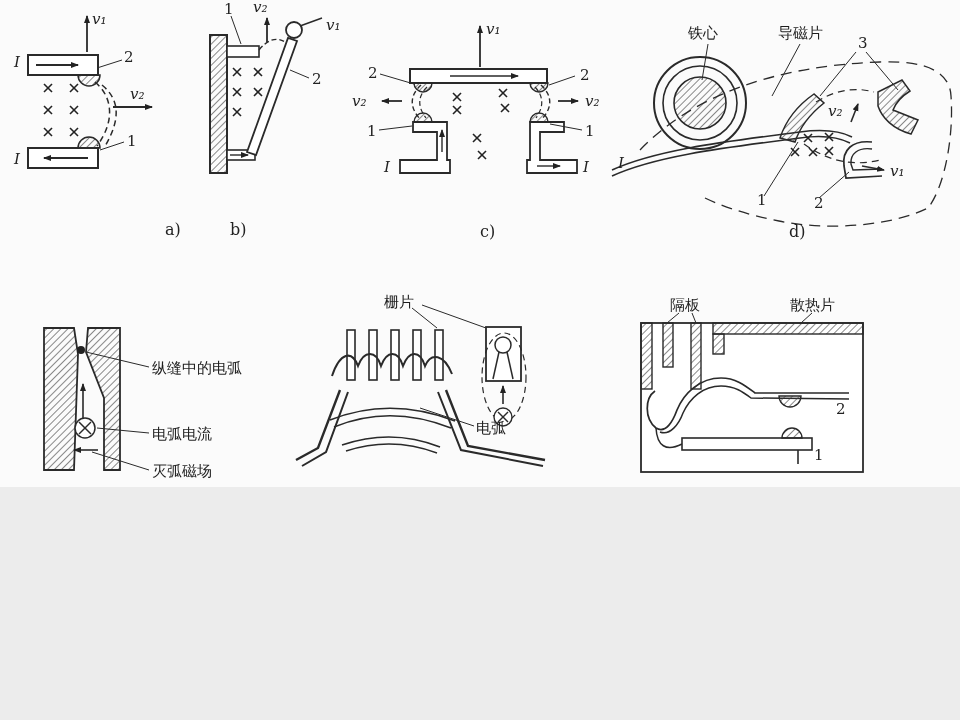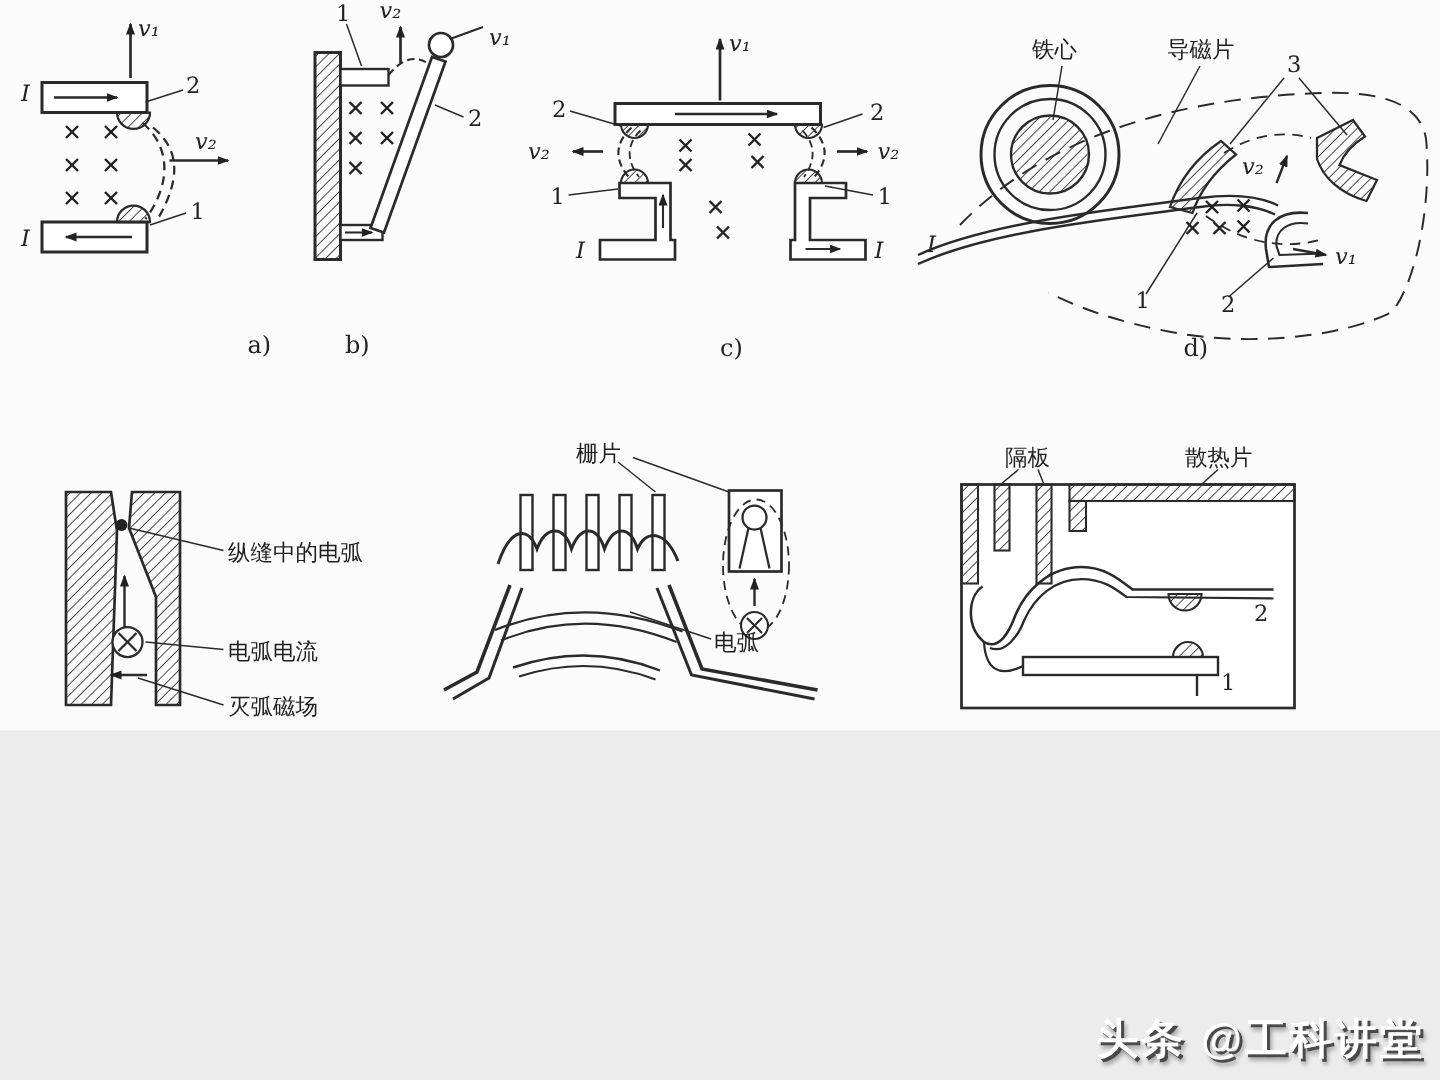--- a/index.html
+++ b/index.html
@@ -255,15 +255,14 @@
     </g>
   </g>
 </svg>
 
 
 <div class="caption-block">
   
   
 </div>
 
-<div class="watermark">头条 @工科讲堂</div>
 
 </div>
 
 </body></html>

